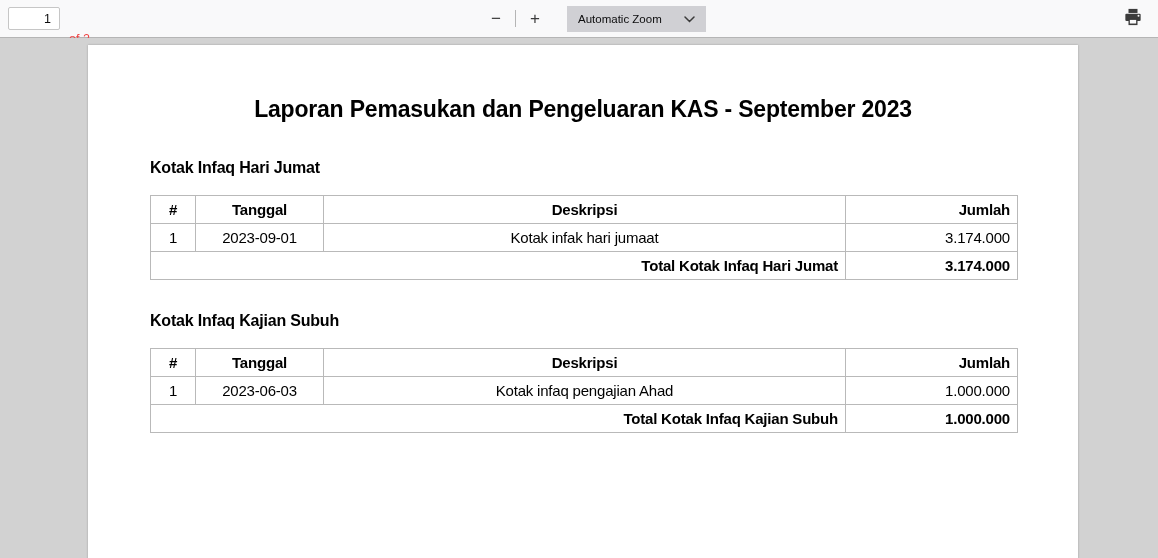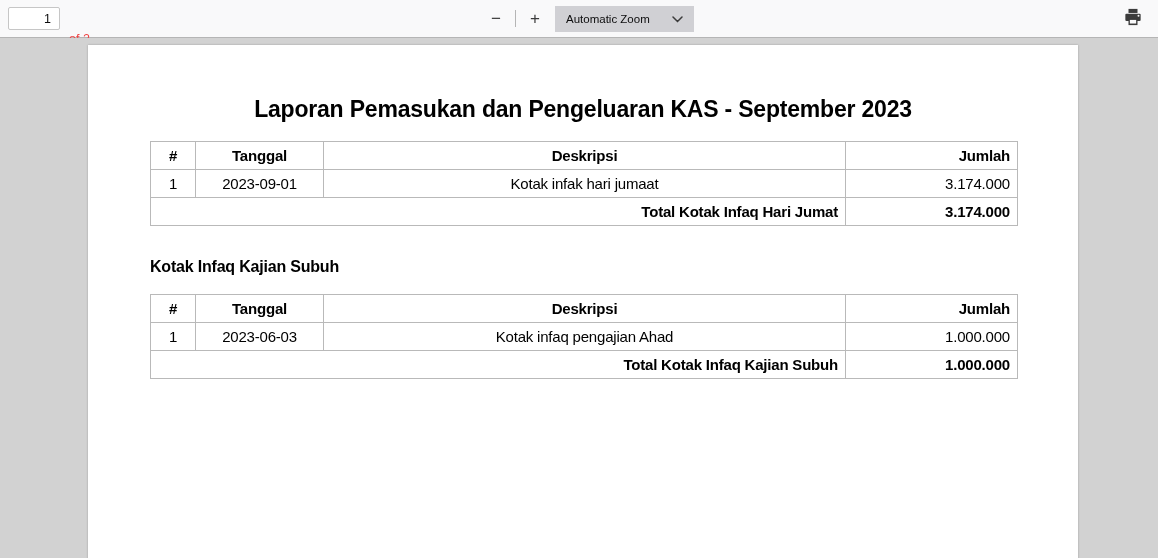--- a/index.html
+++ b/index.html
@@ -41,21 +41,21 @@
     width: 26px; height: 26px;
     background: transparent; border: none;
     font-size: 17px; line-height: 24px; color: #3b3b3b;
     cursor: default;
     font-family: "Liberation Sans", sans-serif;
   }
   .toolbar-divider {
     width: 1px; height: 17px; background: #b5b5b5; margin: 0 6px;
   }
   .zoom-select {
-    margin-left: 7px;
+    margin-left: 19px;
     width: 139px; height: 26px;
     background: #d0d0d4;
     display: flex; align-items: center; justify-content: space-between;
     padding: 6px 11px;
     font-size: 11.5px; color: #0c0c0d;
   }
   .toolbar-right {
     margin-left: auto; margin-right: 11px;
     display: flex; align-items: center;
   }
@@ -170,20 +170,21 @@
     </button>
   </div>
 </div>
 
 <div class="viewer">
   <div class="pdf-page">
 
     <div class="doc-title">Laporan Pemasukan dan Pengeluaran KAS - September 2023</div>
 
 
+    <div class="subsection-heading">Kotak Infaq Hari Jumat</div>
 
     <table class="report">
       <colgroup>
         <col class="c-num">
           <col class="c-date">
           <col class="c-desc">
           <col class="c-amt">
       </colgroup>
       <thead>
         <tr>

